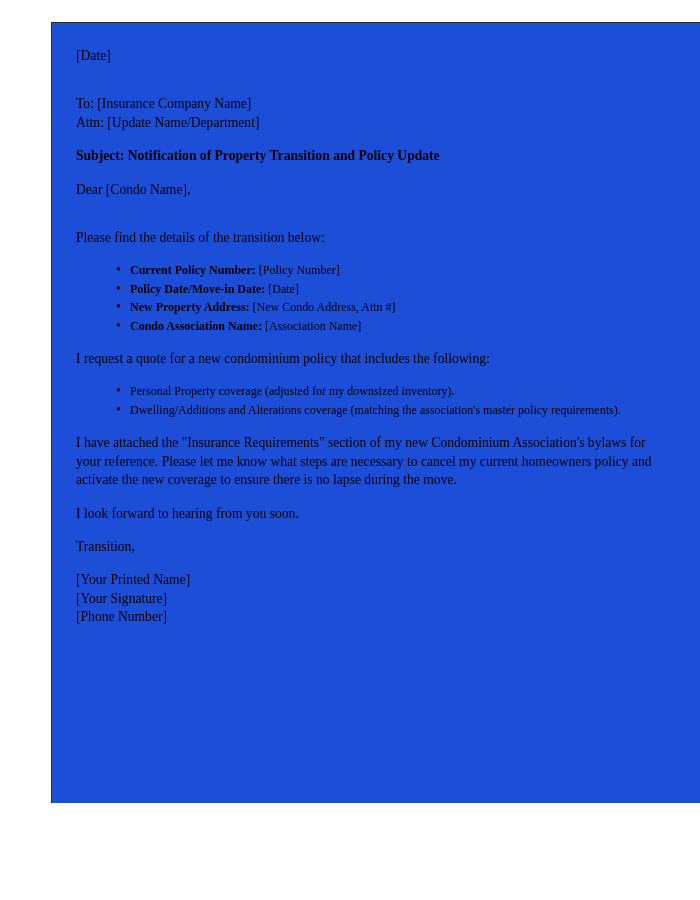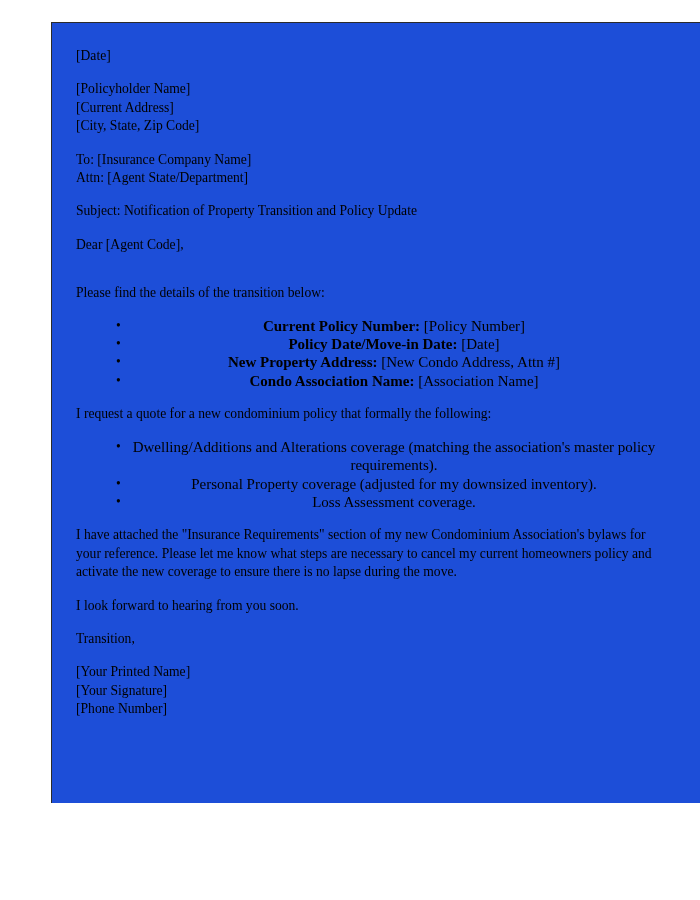--- a/index.html
+++ b/index.html
@@ -57,39 +57,38 @@
     margin: 0;
   }
   .block .line {
     margin: 0;
   }
 
   .gap-para { height: 15px; }
   .gap-small { height: 14px; }
 
   .subject {
-    font-weight: normal;
+    font-weight: bold;
   }
 
   .para {
     margin: 0;
   }
 
   ul.bullets {
     margin: 0;
     padding: 0 0 0 40px;
     list-style: none;
   }
   ul.bullets > li {
-    font-size: 15px;
+    font-size: 12px;
     line-height: 18.4px;
     position: relative;
     padding-left: 14px;
     margin: 0;
-    text-align: center;
   }
   ul.bullets > li::before {
     content: "\2022";
     position: absolute;
     left: 0;
     top: 0;
     font-size: 13.6px;
     line-height: 18.4px;
   }
   ul.bullets > li .lbl {
@@ -101,40 +100,35 @@
 
 <div class="page-sheet">
   <div class="page-body">
 
     <div class="block">
       <div class="line">[Date]</div>
     </div>
 
     <div class="gap-para"></div>
 
-    <div class="block">
-      <div class="line">[Policyholder Name]</div>
-      <div class="line">[Current Address]</div>
-      <div class="line">[City, State, Zip Code]</div>
-    </div>
 
     <div class="gap-para"></div>
 
     <div class="block">
       <div class="line">To: [Insurance Company Name]</div>
-      <div class="line">Attn: [Agent State/Department]</div>
+      <div class="line">Attn: [Update Name/Department]</div>
     </div>
 
     <div class="gap-para"></div>
 
     <div class="subject">Subject: Notification of Property Transition and Policy Update</div>
 
     <div class="gap-para"></div>
 
-    <div class="salutation">Dear [Agent Code],</div>
+    <div class="salutation">Dear [Condo Name],</div>
 
     <div class="gap-para"></div>
 
 
     <div class="gap-para"></div>
 
     <div class="para">Please find the details of the transition below:</div>
 
     <div class="gap-small"></div>
 
@@ -152,28 +146,27 @@
         <span>[New Condo Address, Attn #]</span>
       </li>
       <li>
         <span class="lbl">Condo Association Name:</span>
         <span>[Association Name]</span>
       </li>
     </ul>
 
     <div class="gap-para"></div>
 
-    <div class="para">I request a quote for a new condominium policy that formally the following:</div>
+    <div class="para">I request a quote for a new condominium policy that includes the following:</div>
 
     <div class="gap-small"></div>
 
     <ul class="bullets">
+      <li>Personal Property coverage (adjusted for my downsized inventory).</li>
       <li>Dwelling/Additions and Alterations coverage (matching the association's master policy requirements).</li>
-      <li>Personal Property coverage (adjusted for my downsized inventory).</li>
-      <li>Loss Assessment coverage.</li>
     </ul>
 
     <div class="gap-para"></div>
 
     <div class="para">I have attached the "Insurance Requirements" section of my new Condominium Association's bylaws for your reference. Please let me know what steps are necessary to cancel my current homeowners policy and activate the new coverage to ensure there is no lapse during the move.</div>
 
     <div class="gap-para"></div>
 
     <div class="para">I look forward to hearing from you soon.</div>
 

